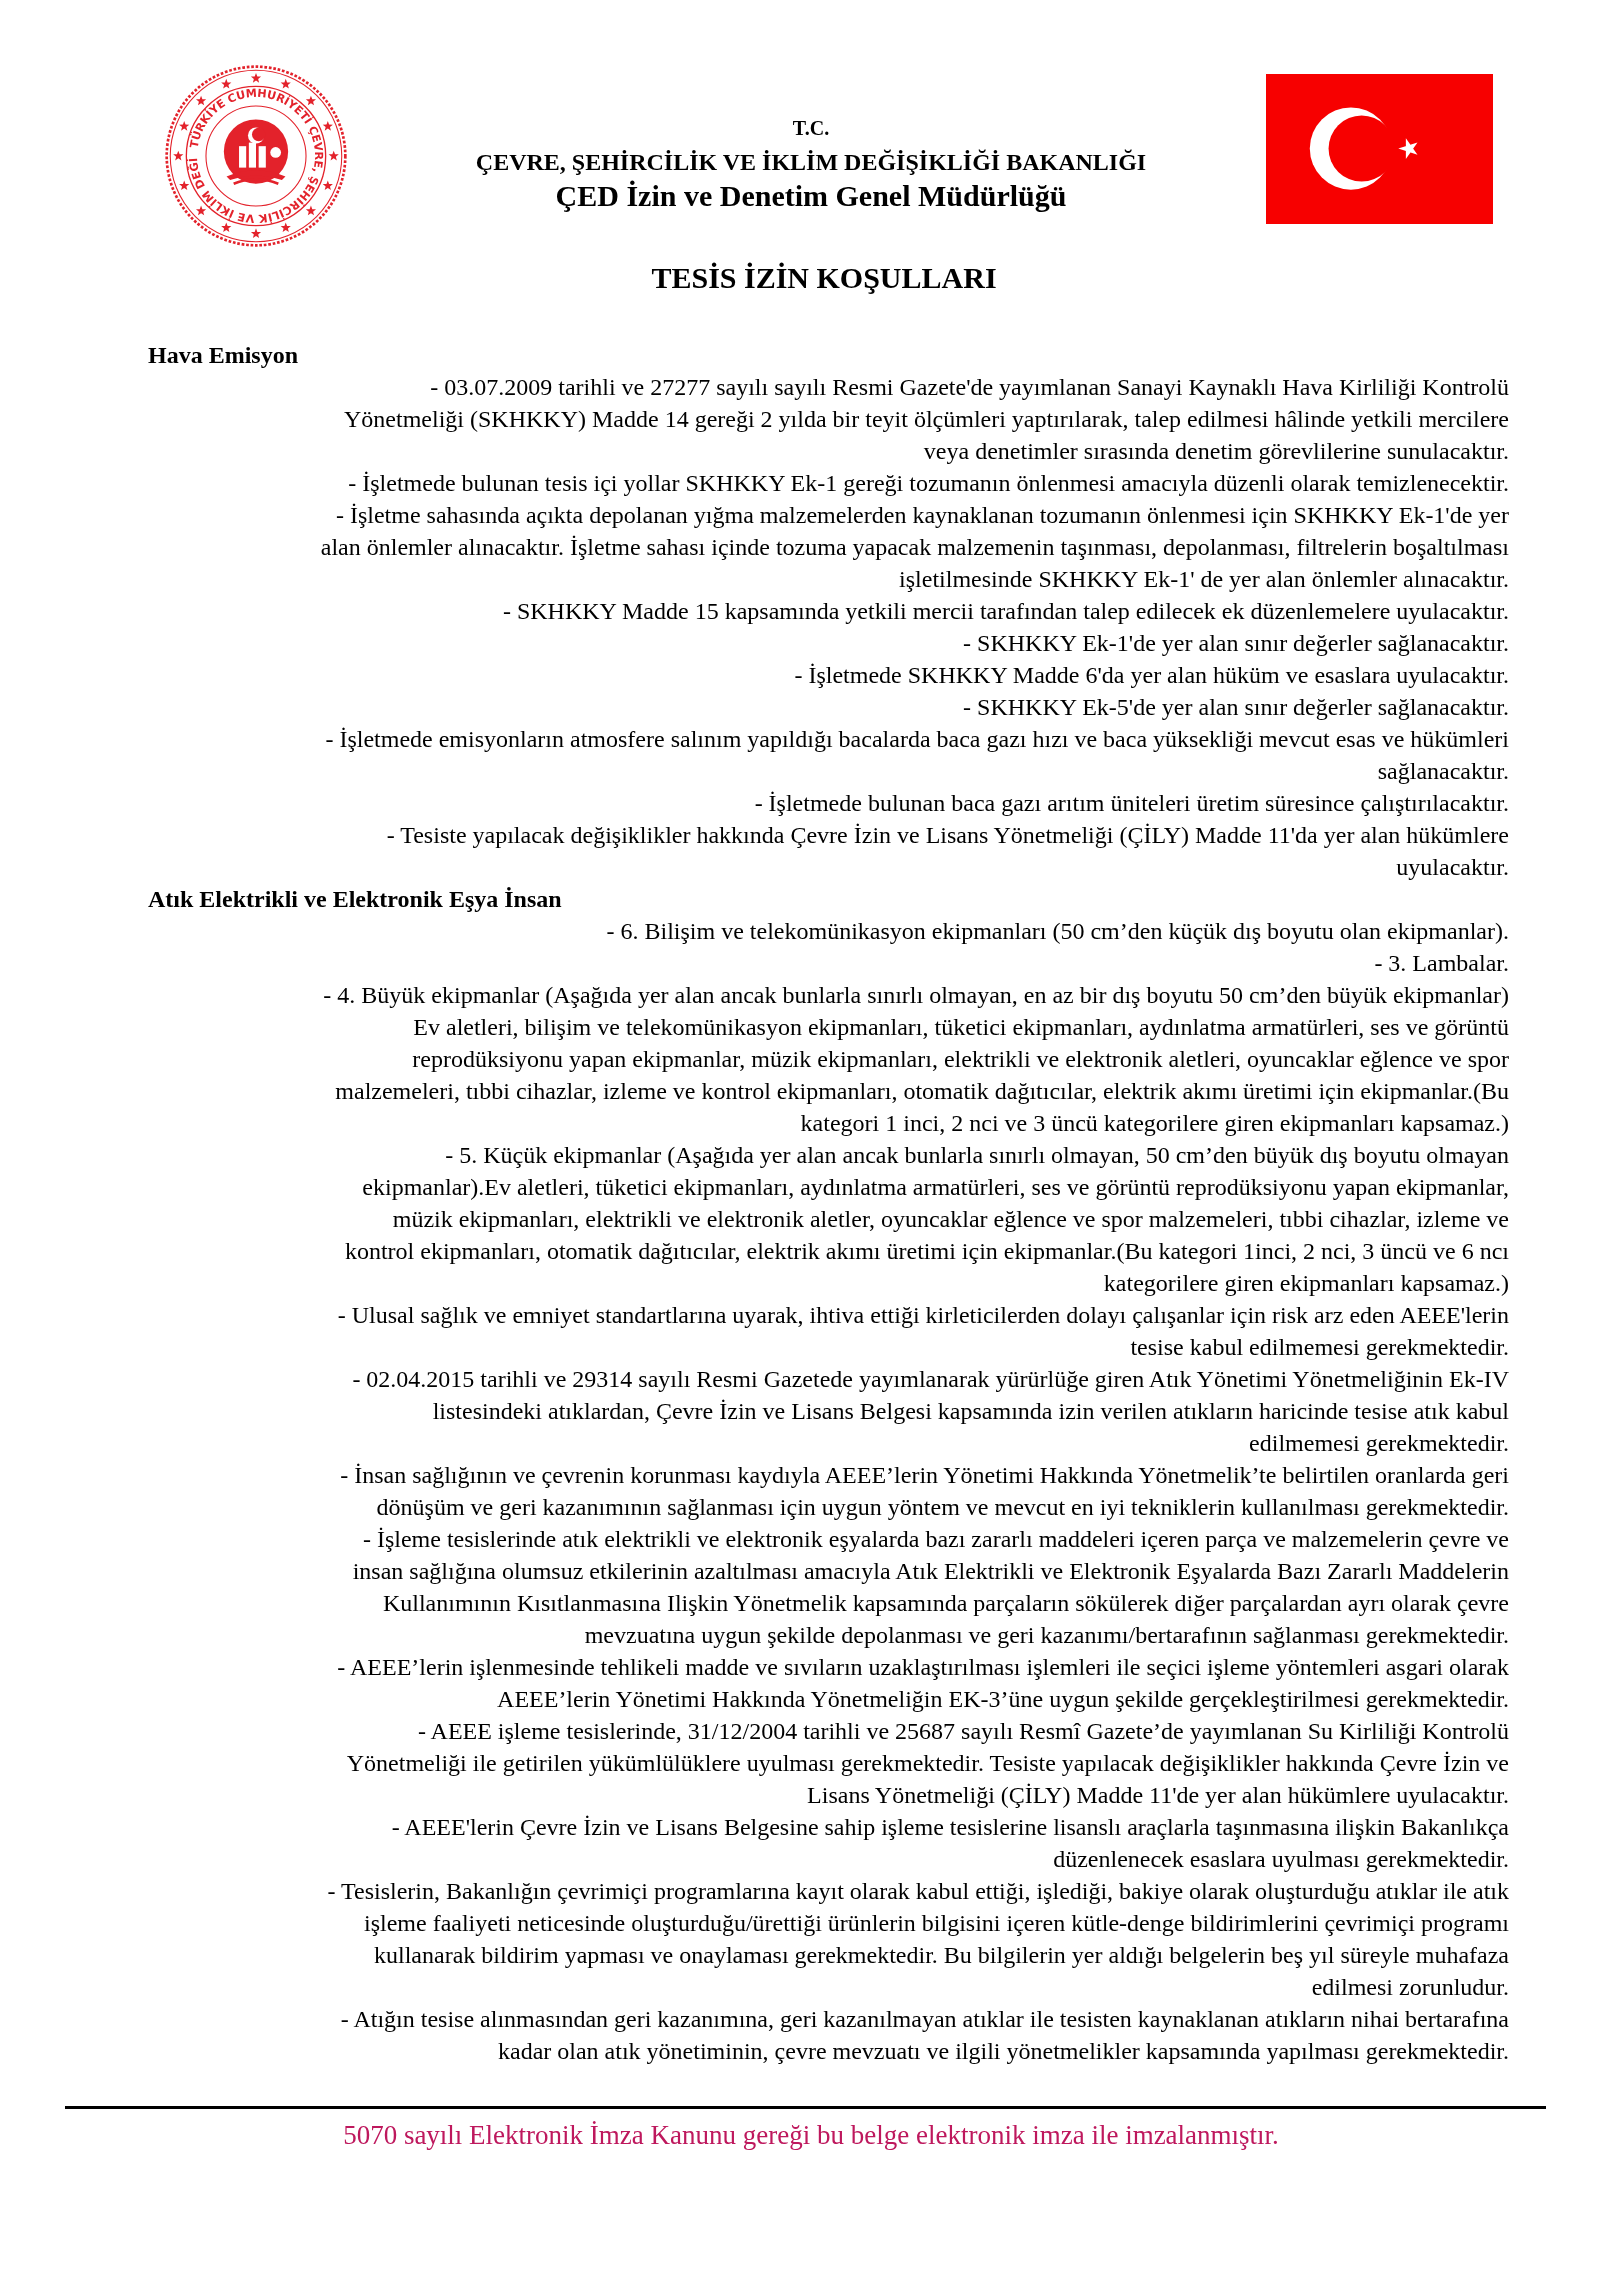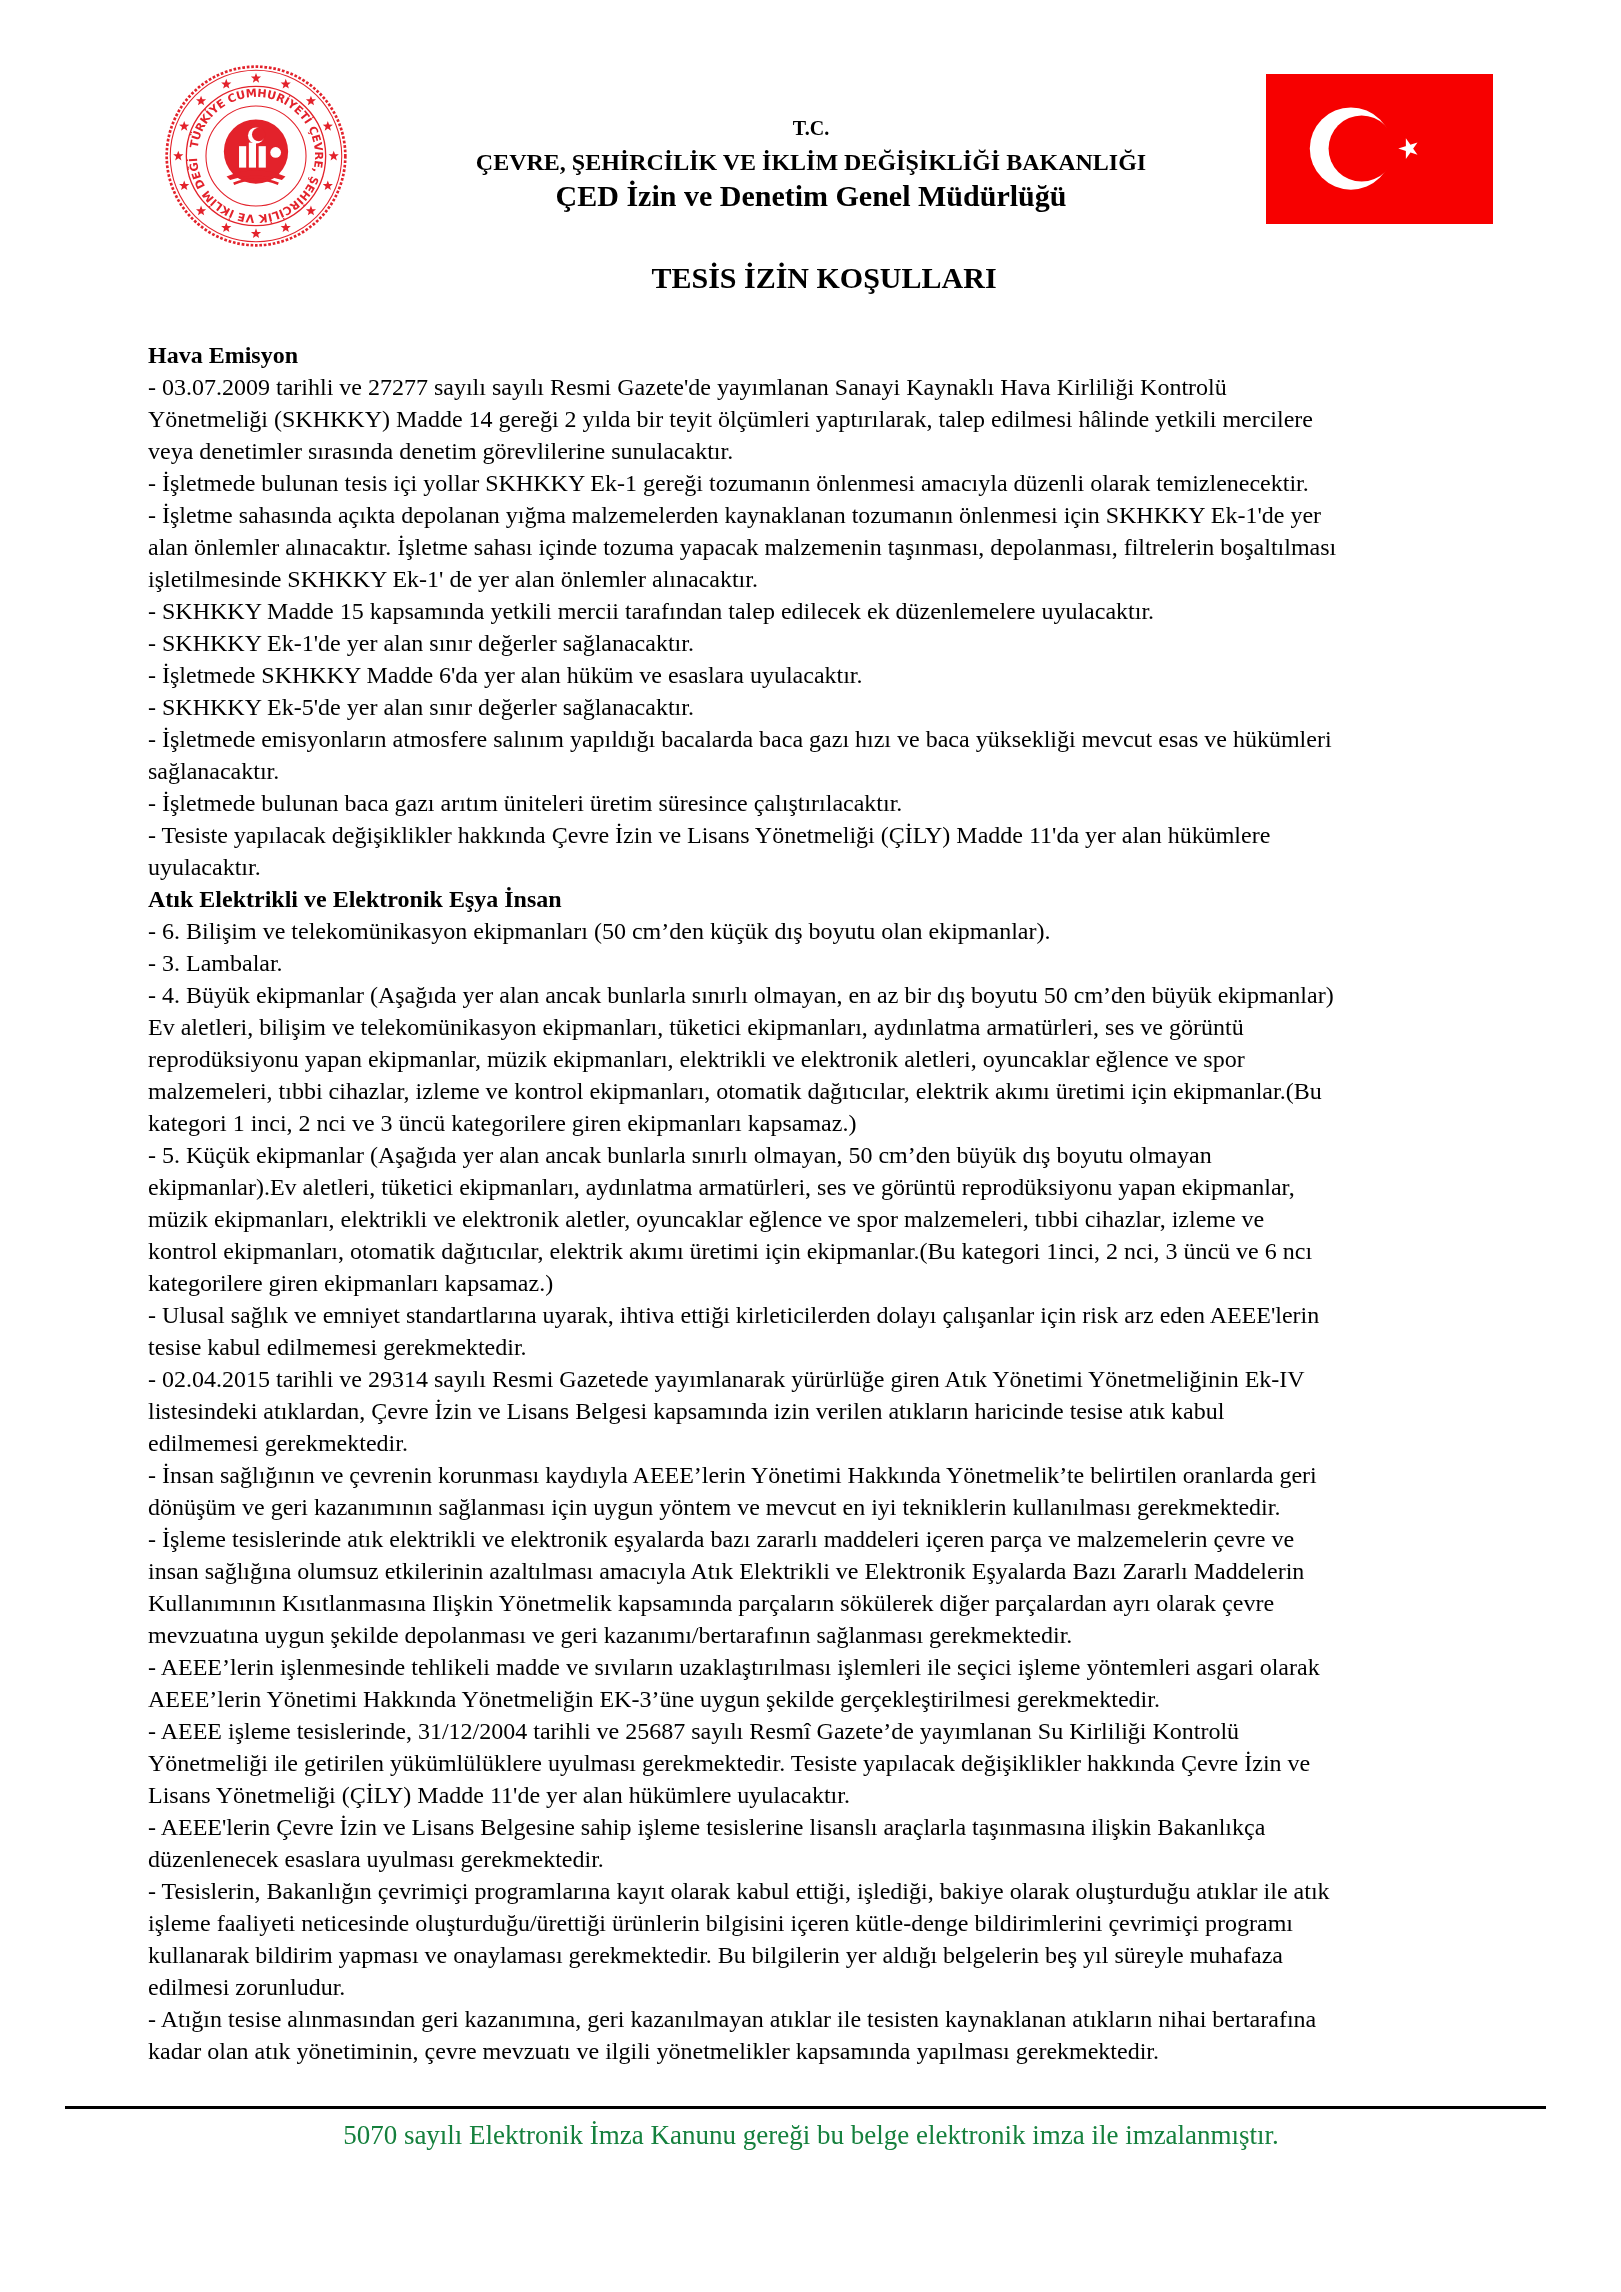--- a/index.html
+++ b/index.html
@@ -7,25 +7,25 @@
          font-family: "Liberation Serif", "DejaVu Serif", serif; color: #000; }
   .logo { position: absolute; left: 164px; top: 64px; width: 184px; height: 184px; }
   .flag { position: absolute; left: 1266px; top: 74px; width: 227px; height: 150px; background: #f70000; }
   .hdr { position: absolute; left: 0; width: 1622px; text-align: center; font-weight: bold; white-space: nowrap; }
   .hdr-tc   { top: 111px; font-size: 20px; line-height: 34px; }
   .hdr-min  { top: 145px; font-size: 24px; line-height: 34px; }
   .hdr-dir  { top: 179px; font-size: 30px; line-height: 34px; }
   .doc-title { position: absolute; left: 0; width: 1648px; top: 260px; text-align: center;
                font-size: 30px; font-weight: bold; line-height: 36px; }
   .content { position: absolute; left: 148px; top: 339px; width: 1361px; font-size: 24px; line-height: 32px; }
-  .content .line { white-space: nowrap; }
+  .content .line { white-space: nowrap; text-align: right; }
   .content .section-heading { font-weight: bold; white-space: nowrap; }
   .footer-rule { position: absolute; left: 65px; top: 2106px; width: 1481px; height: 2.7px; background: #000; }
   .footer-text { position: absolute; left: 0; width: 1622px; top: 2119px; text-align: center;
-                 font-size: 27px; color: #15803d; line-height: 32px; white-space: nowrap; }
+                 font-size: 27px; color: #be185d; line-height: 32px; white-space: nowrap; }
 </style>
 </head>
 <body>
 
 <div class="logo">
   <svg width="184" height="184" viewBox="0 0 206 206">
     <defs>
       <path id="ringPath" d="M103,103 m-66,0 a66,66 0 1,1 132,0 a66,66 0 1,1 -132,0"></path>
     </defs>
     <circle cx="103" cy="103" r="100" fill="none" stroke="#e3222b" stroke-width="3" stroke-dasharray="3 2"></circle>

